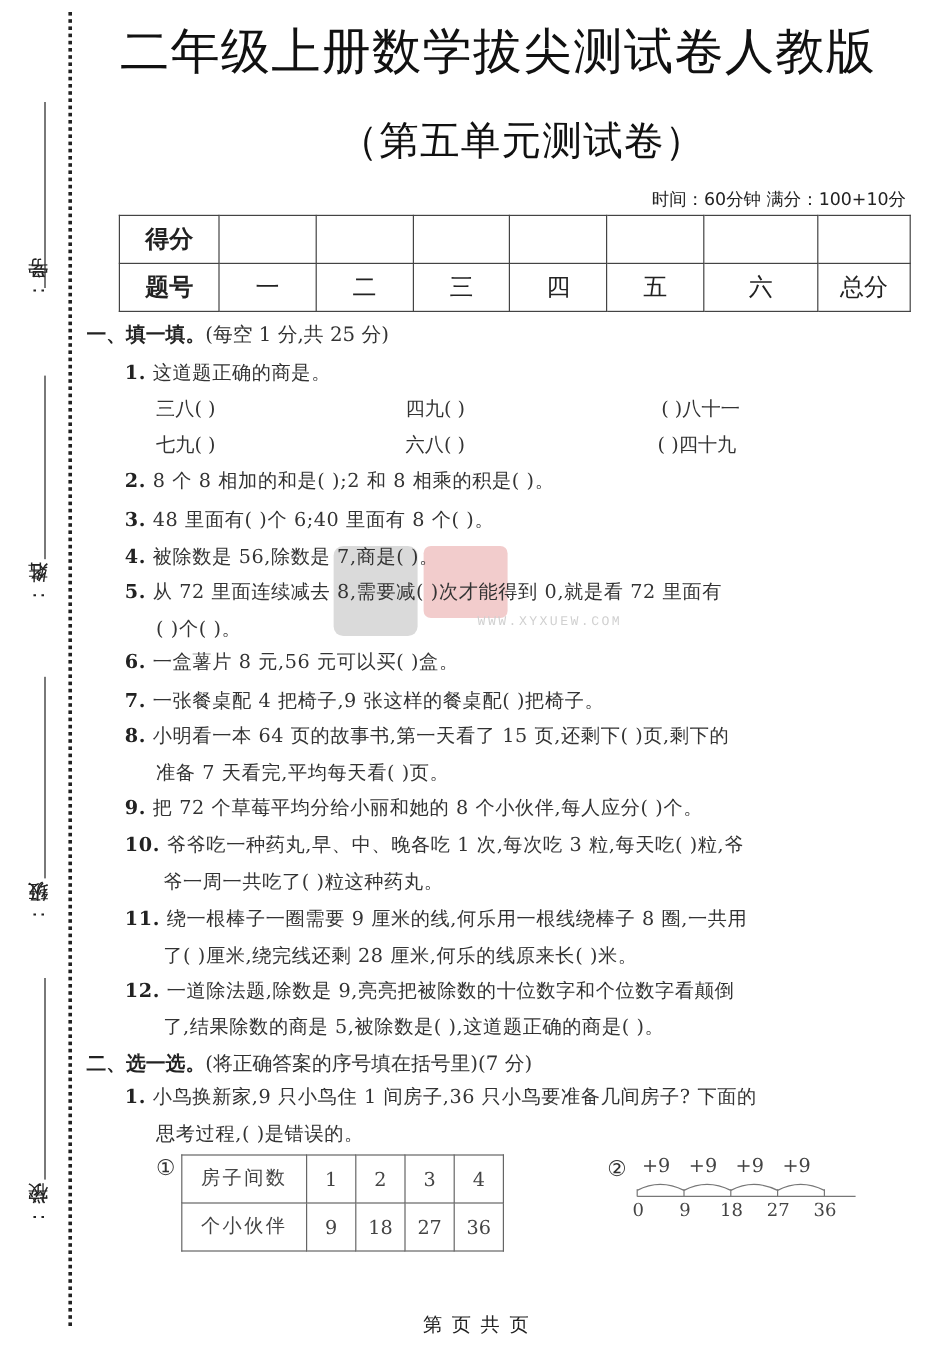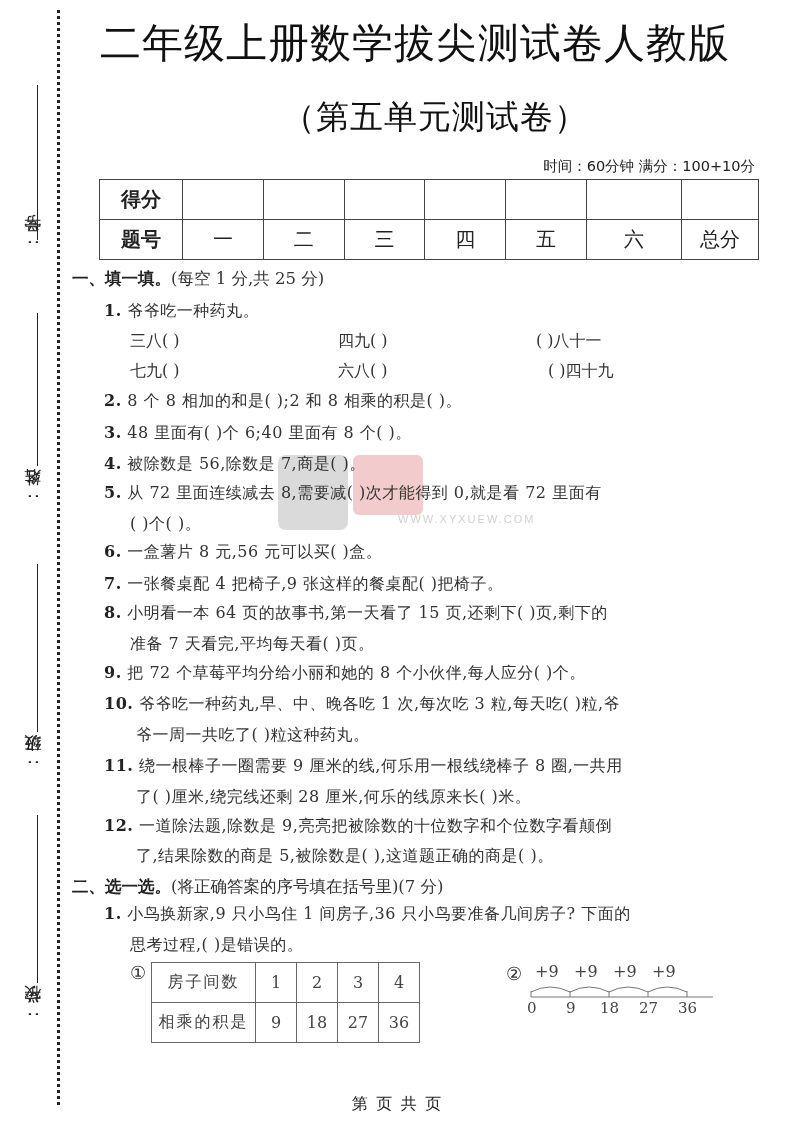--- a/index.html
+++ b/index.html
@@ -27,31 +27,31 @@
   .q { position: absolute; left: 104px; font-size: 16px; color: #333; line-height: 18px; white-space: nowrap; letter-spacing: 0.5px; }
   .q .num { font-weight: bold; font-family: "DejaVu Serif", serif; color: #222; }
   .cont { position: absolute; left: 130px; font-size: 16px; color: #333; white-space: nowrap; letter-spacing: 0.5px; }
   .kj { position: absolute; font-size: 16px; color: #333; white-space: nowrap; }
 
   
   .watermark { position: absolute; left: 278px; top: 455px; width: 250px; height: 80px; opacity: 0.55; }
   .wm-box { position: absolute; left: 0; top: 0; width: 70px; height: 75px; background: #bdbdbd; border-radius: 8px; }
   .wm-red { position: absolute; left: 75px; top: 0; width: 70px; height: 60px; background: #e8a4a4; border-radius: 6px; }
   .wm-text { position: absolute; left: 150px; top: 10px; font-family: "DejaVu Sans", sans-serif; font-size: 44px; color: #bdbdbd; font-weight: bold; }
-  .wm-url { position: absolute; left: 120px; top: 58px; font-family: Liberation Sans, sans-serif; font-size: 11px; letter-spacing: 2px; color: #aaa; }
+  .wm-url { position: absolute; left: 120px; top: 58px; font-family: Liberation Mono, monospace; font-size: 11px; letter-spacing: 2px; color: #aaa; }
 
   
   .circ { position: absolute; font-family: "DejaVu Serif", serif; font-size: 18px; color: #333; }
   table.birds { position: absolute; left: 151px; top: 962px; border-collapse: collapse; }
   table.birds td { border: 1.5px solid #666; height: 40px; text-align: center; font-size: 16px; color: #444; }
   table.birds td.lbl { width: 104px; letter-spacing: 2px; }
   table.birds td.v { width: 41px; font-family: "DejaVu Serif", serif; }
 
   .numline { position: absolute; left: 495px; top: 960px; width: 230px; height: 60px; }
-  .footer { position: absolute; left: 0; top: 1094px; width: 793px; text-align: center; font-family: Liberation Sans, sans-serif; font-size: 16px; color: #222; word-spacing: 4px; }
+  .footer { position: absolute; left: 0; top: 1094px; width: 793px; text-align: center; font-family: Liberation Serif, serif; font-size: 16px; color: #222; word-spacing: 4px; }
 </style>
 </head>
 <body>
 
 <div class="binding-dash"></div>
 
 <div class="bind-line" style="top:85px;height:155px;"></div>
 <div class="bind-label" style="top:218px;height:48px;">学号:</div>
 
 <div class="bind-line" style="top:313px;height:153px;"></div>
@@ -96,25 +96,25 @@
   <div class="wm-box"></div>
   <div class="wm-red"></div>
   <div class="wm-url">WWW.XYXUEW.COM</div>
 </div>
 
 <div class="section-h" style="top:268px;">
   <b>一、填一填。</b><span>(每空 1 分,共 25 分)</span>
 </div>
 
 <div class="q" style="top:302px;">
-  <span class="num">1.</span> <span>爷爷吃一种药丸。</span>
+  <span class="num">1.</span> <span>这道题正确的商是。</span>
 </div>
 <div class="kj" style="left:130px;top:331px;">三八(          )</div>
 <div class="kj" style="left:338px;top:331px;">四九(          )</div>
-<div class="kj" style="left:536px;top:331px;">(          )八十一</div>
+<div class="kj" style="left:551px;top:331px;">(          )八十一</div>
 <div class="kj" style="left:130px;top:361px;">七九(          )</div>
 <div class="kj" style="left:338px;top:361px;">六八(          )</div>
 <div class="kj" style="left:548px;top:361px;">(          )四十九</div>
 
 <div class="q" style="top:392px;">
   <span class="num">2.</span> <span>8 个 8 相加的和是(      );2 和 8 相乘的积是(      )。</span>
 </div>
 <div class="q" style="top:424px;">
   <span class="num">3.</span> <span>48 里面有(      )个 6;40 里面有 8 个(      )。</span>
 </div>
@@ -167,21 +167,21 @@
 <table class="birds">
   <tbody>
       <tr>
     <td class="lbl">房子间数</td>
     <td class="v">1</td>
     <td class="v">2</td>
     <td class="v">3</td>
     <td class="v">4</td>
   </tr>
   <tr>
-    <td class="lbl">相乘的积是</td>
+    <td class="lbl">个小伙伴</td>
     <td class="v">9</td>
     <td class="v">18</td>
     <td class="v">27</td>
     <td class="v">36</td>
   </tr>
 </tbody>
   </table>
 
 <div class="circ" style="left:506px;top:963px;">②</div>
 <div class="numline">

